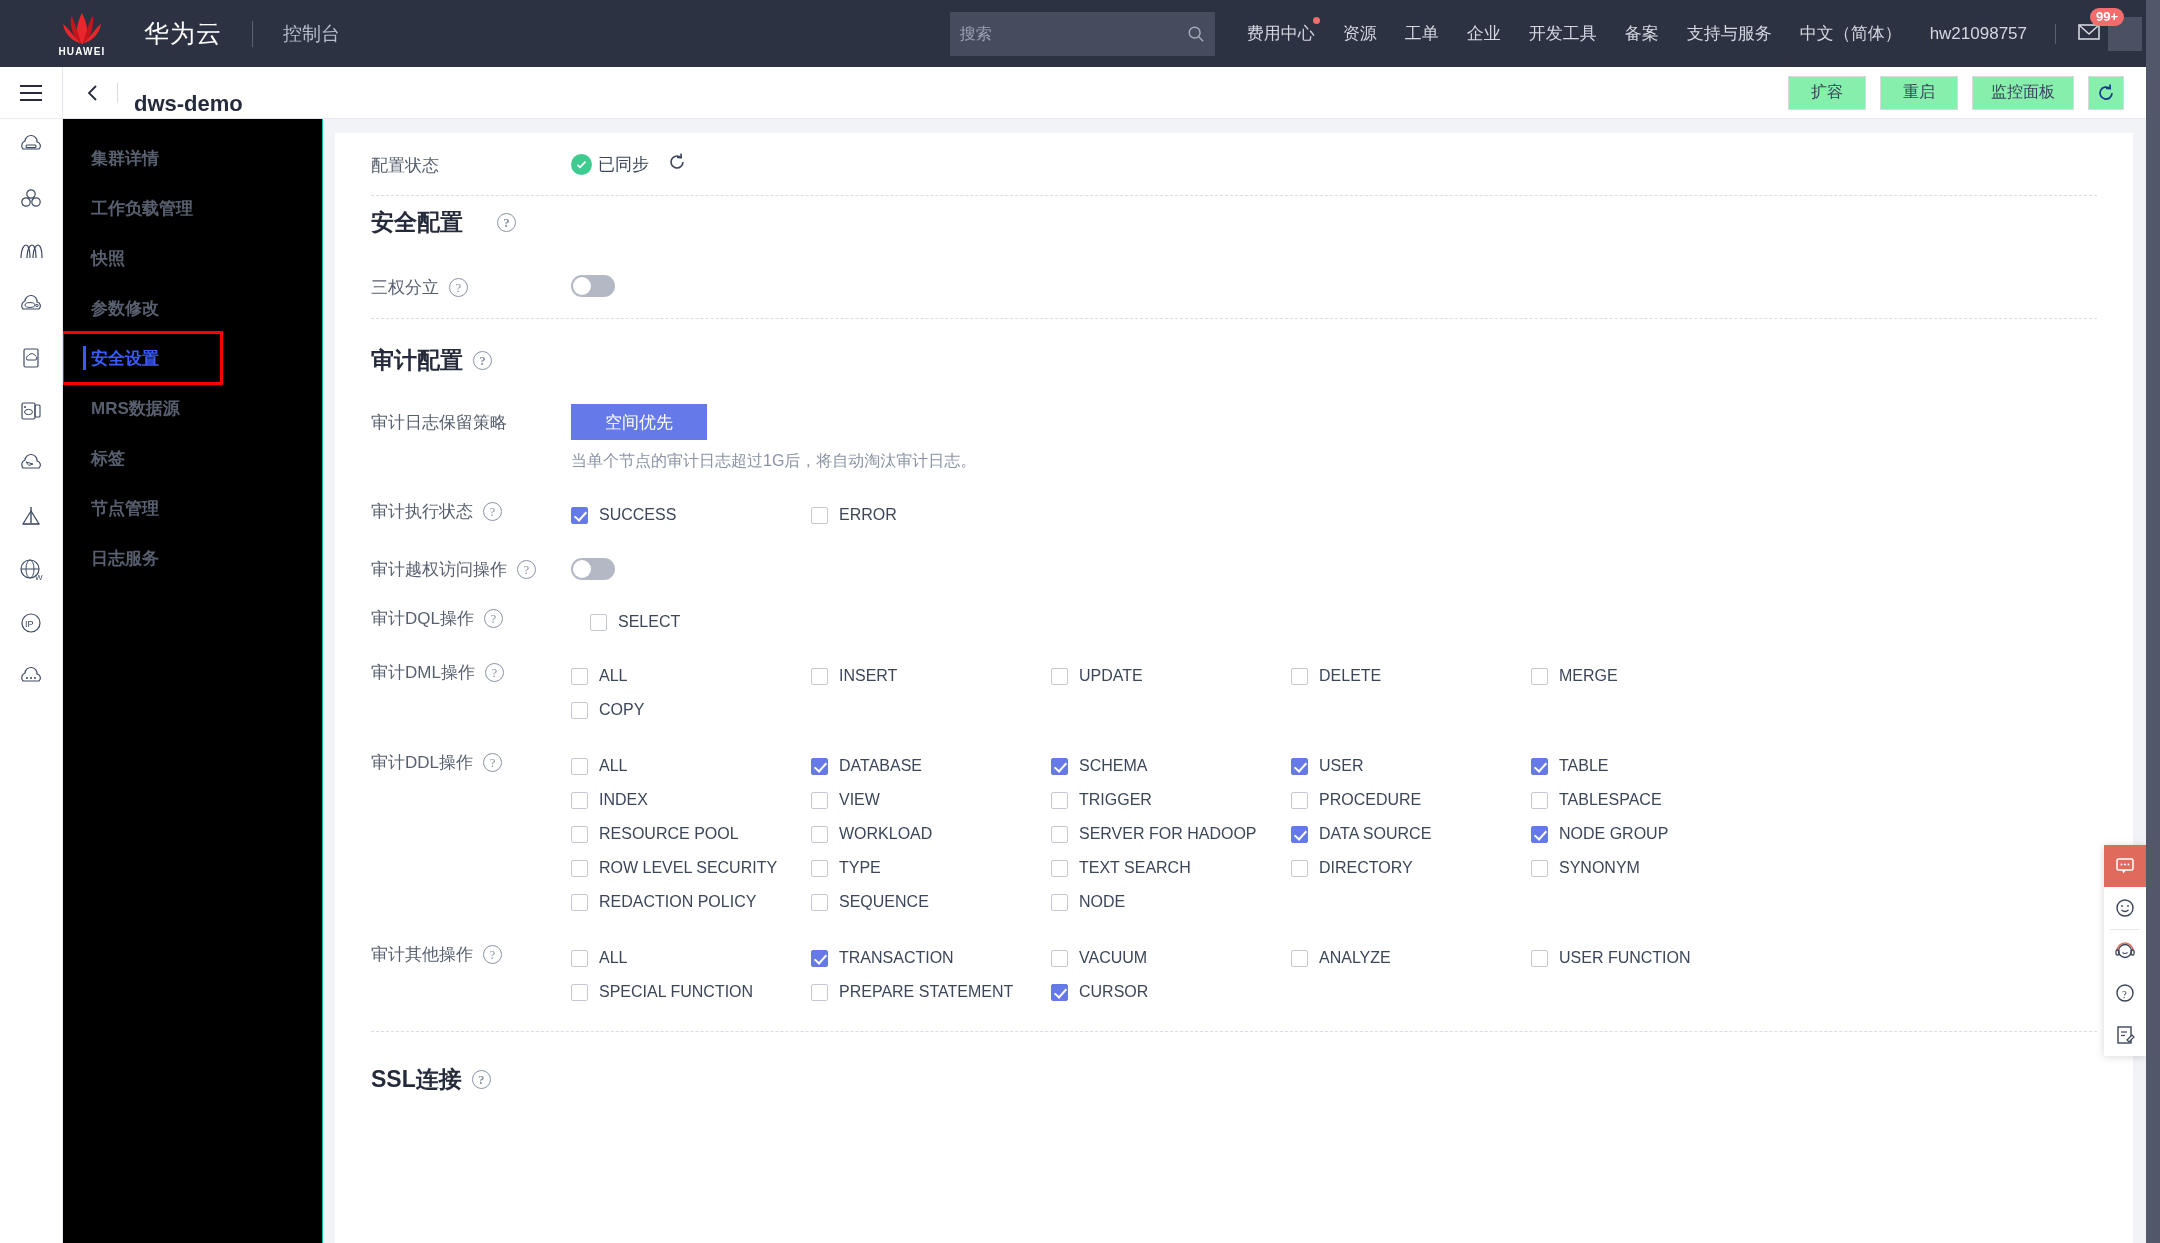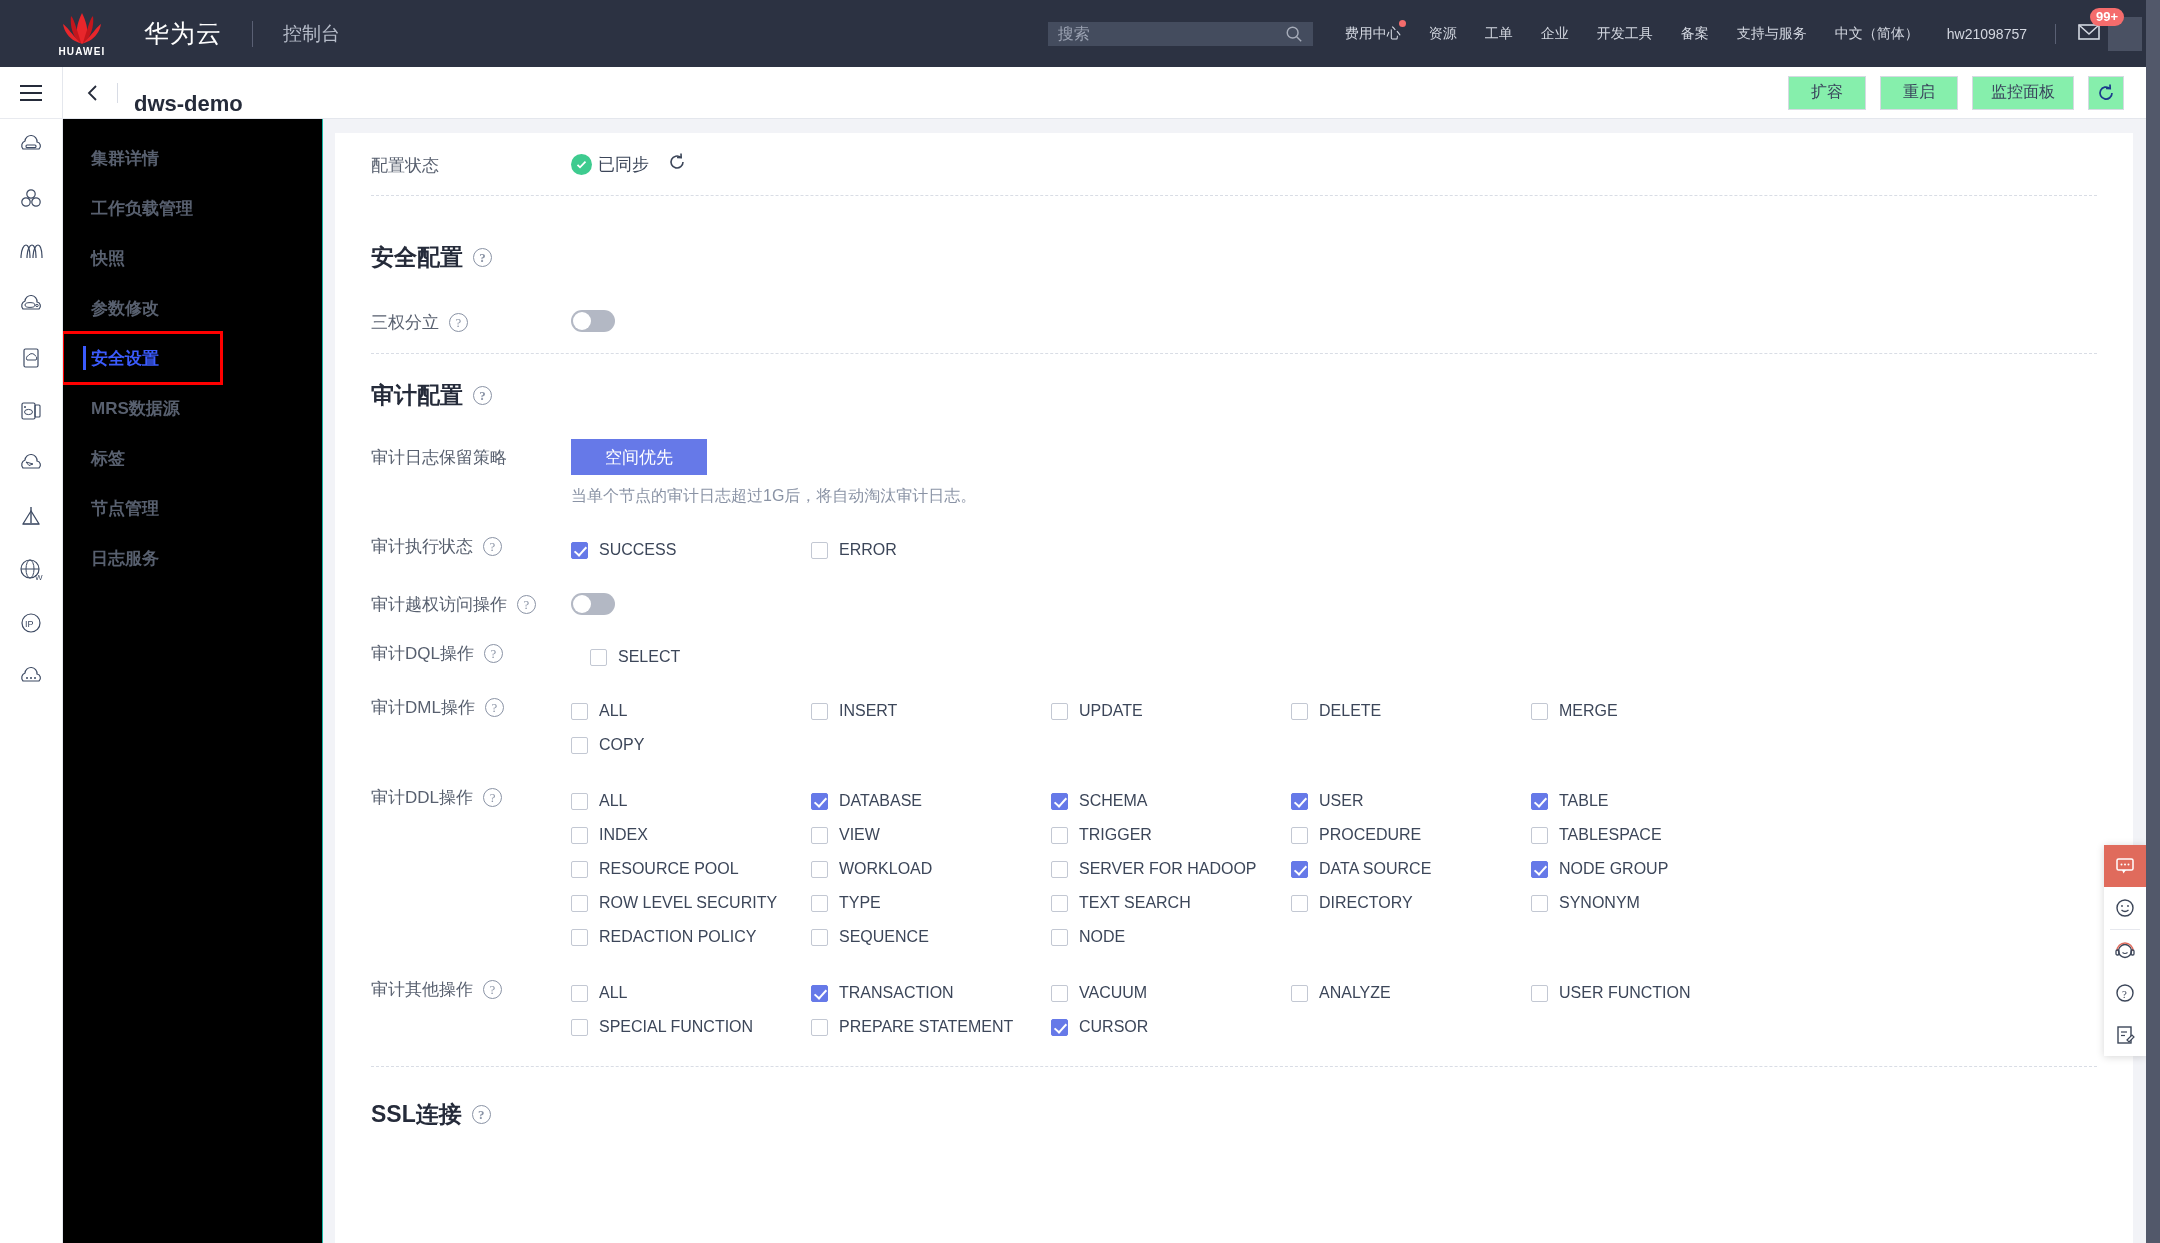--- a/index.html
+++ b/index.html
@@ -34,36 +34,36 @@
     margin-left: 2px; letter-spacing: 1px;
   }
   .hdr-divider {
     width: 1px; height: 26px; background: #5a6074; margin: 0 30px;
   }
   .hdr-console {
     color: #b6bcc9; font-size: 19px;
   }
   #search-box {
     margin-left: auto;
-    width: 265px; height: 24px;
+    width: 265px; height: 44px;
     background: #444c5e;
     display: flex; align-items: center;
     padding: 0 10px;
     position: relative;
   }
   #search-box input {
     background: transparent; border: 0; outline: 0;
     color: #e4e7ee; font-size: 16px; flex: 1;
     font-family: inherit;
   }
   #search-box input::placeholder { color: #9aa1b1; }
   .search-ico { width: 18px; height: 18px; opacity: .75; }
   .hdr-nav { display: flex; align-items: center; margin-left: 18px; }
   .hdr-nav-item {
-    color: #d3d7e0; font-size: 14px;
+    color: #d3d7e0; font-size: 17px;
     padding: 0 14px; position: relative; white-space: nowrap;
     cursor: pointer;
   }
   .hdr-nav-item .dot {
     position: absolute; top: -5px; right: 9px;
     width: 7px; height: 7px; border-radius: 50%;
     background: #f56c6c;
   }
   .hdr-right-divider {
     width: 1px; height: 20px; background: #5a6074; margin: 0 14px;
@@ -455,21 +455,21 @@
           <svg width="20" height="20" viewBox="0 0 20 20">
             <path d="M16 10 a6 6 0 1 1 -2.2 -4.6" fill="none" stroke="#3c4659" stroke-width="1.6"></path>
             <polyline points="14,1.5 14.2,5.6 10,5.4" fill="none" stroke="#3c4659" stroke-width="1.6"></polyline>
           </svg>
         </span>
       </div>
     </div>
 
     <div class="dashed-sep"></div>
 
-    <div class="sec-title" style="margin-top:46px;">
+    <div class="sec-title" style="margin-top:11px;gap:24px;">
       <span>安全配置</span>
       <span class="q-icon">?</span>
     </div>
 
     <div class="row" style="height:64px;align-items:center;margin-top:16px;">
       <div class="row-label">
         <span>三权分立</span>
         <span class="q-icon">?</span>
       </div>
       <div class="toggle"></div>

